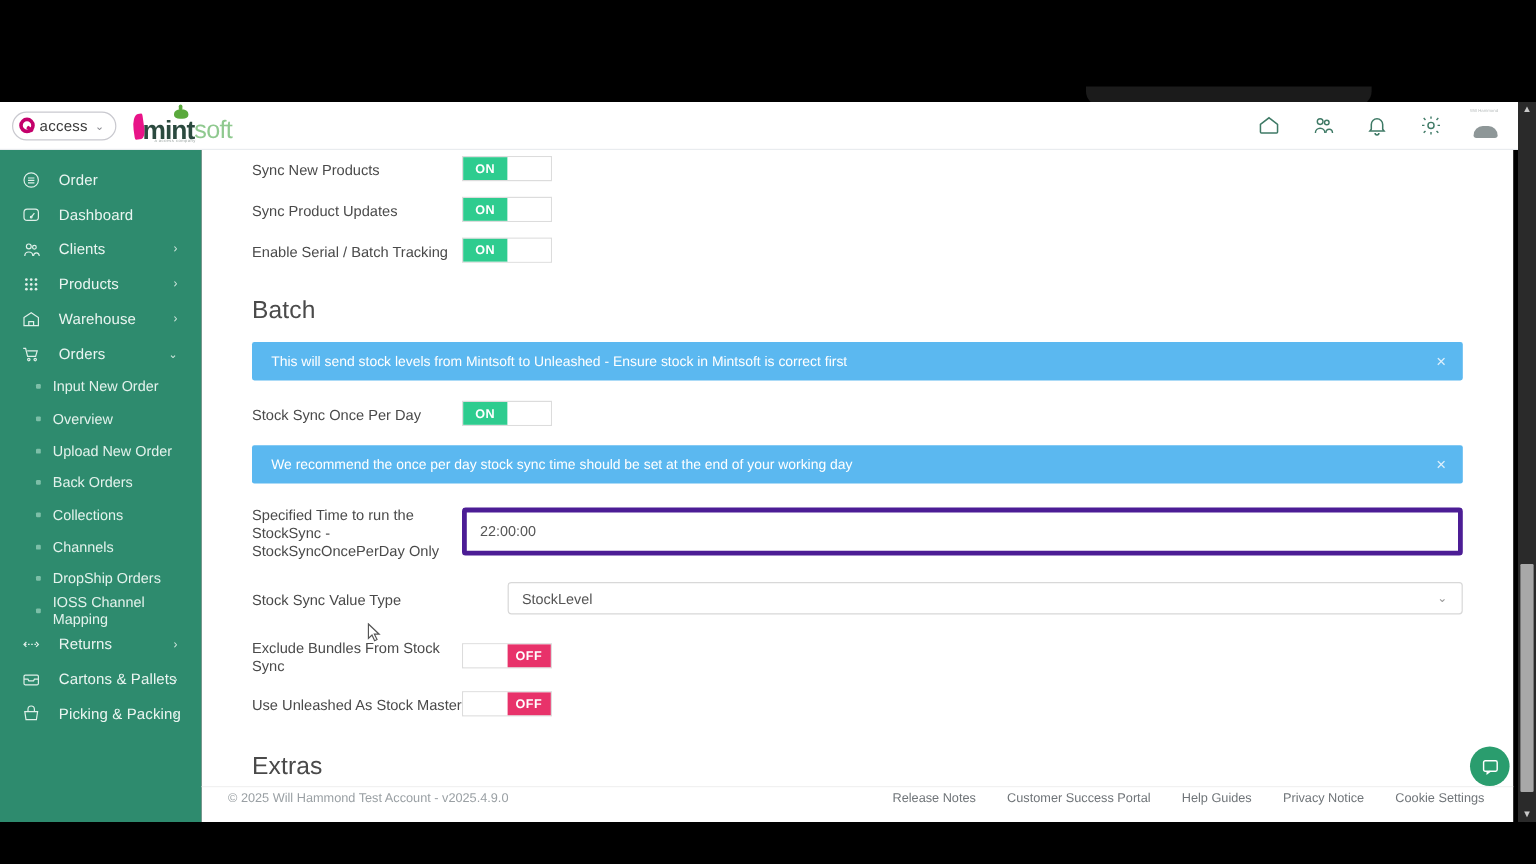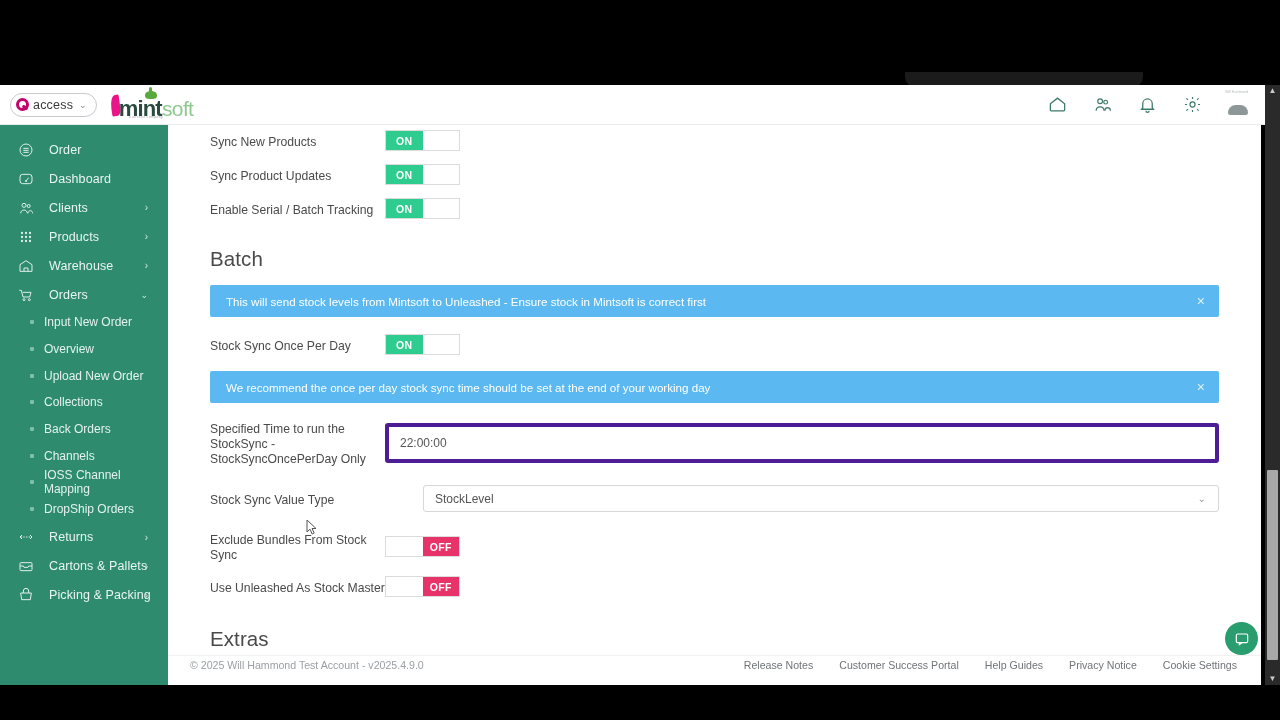--- a/index.html
+++ b/index.html
@@ -320,37 +320,37 @@
       <div class="sub-item">
         <span class="sub-dot"></span>
         <span class="sub-label">Overview</span>
       </div>
       <div class="sub-item">
         <span class="sub-dot"></span>
         <span class="sub-label">Upload New Order</span>
       </div>
       <div class="sub-item">
         <span class="sub-dot"></span>
+        <span class="sub-label">Back Orders</span>
+      </div>
+      <div class="sub-item">
+        <span class="sub-dot"></span>
         <span class="sub-label">Collections</span>
       </div>
       <div class="sub-item">
         <span class="sub-dot"></span>
-        <span class="sub-label">Back Orders</span>
-      </div>
-      <div class="sub-item">
-        <span class="sub-dot"></span>
         <span class="sub-label">Channels</span>
       </div>
       <div class="sub-item">
         <span class="sub-dot"></span>
+        <span class="sub-label">DropShip Orders</span>
+      </div>
+      <div class="sub-item">
+        <span class="sub-dot"></span>
         <span class="sub-label">IOSS Channel Mapping</span>
-      </div>
-      <div class="sub-item">
-        <span class="sub-dot"></span>
-        <span class="sub-label">DropShip Orders</span>
       </div>
     </div>
 
     <div class="nav-item">
       <span class="nav-icon">
         <svg viewBox="0 0 24 24" fill="none" stroke="currentColor" stroke-width="1.5">
           <path d="M6 9L3 12l3 3"></path>
             <path d="M18 9l3 3-3 3"></path>
             <path d="M4 12h16" stroke-dasharray="2 2"></path>
         </svg>

